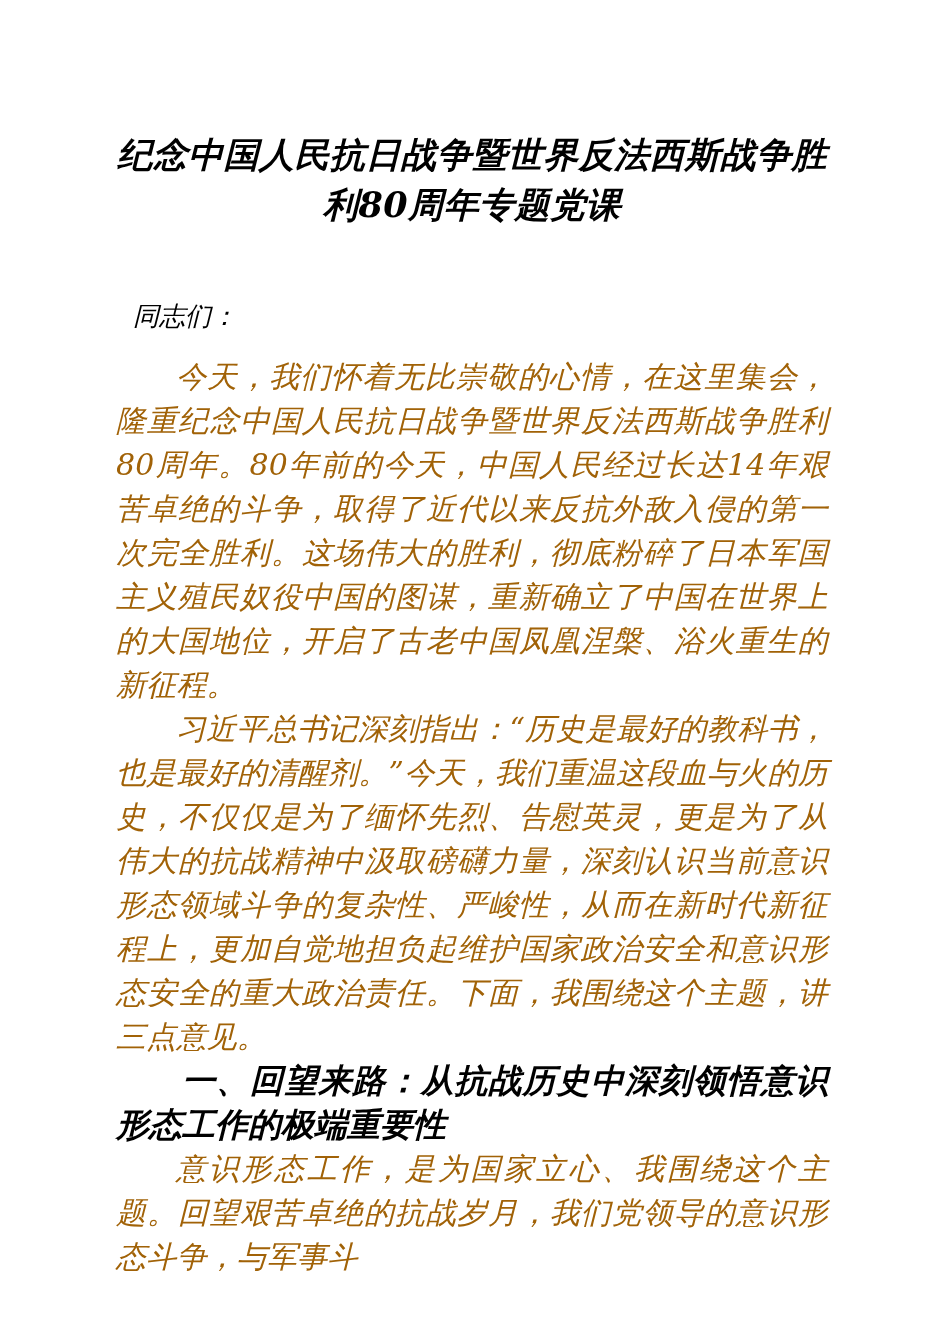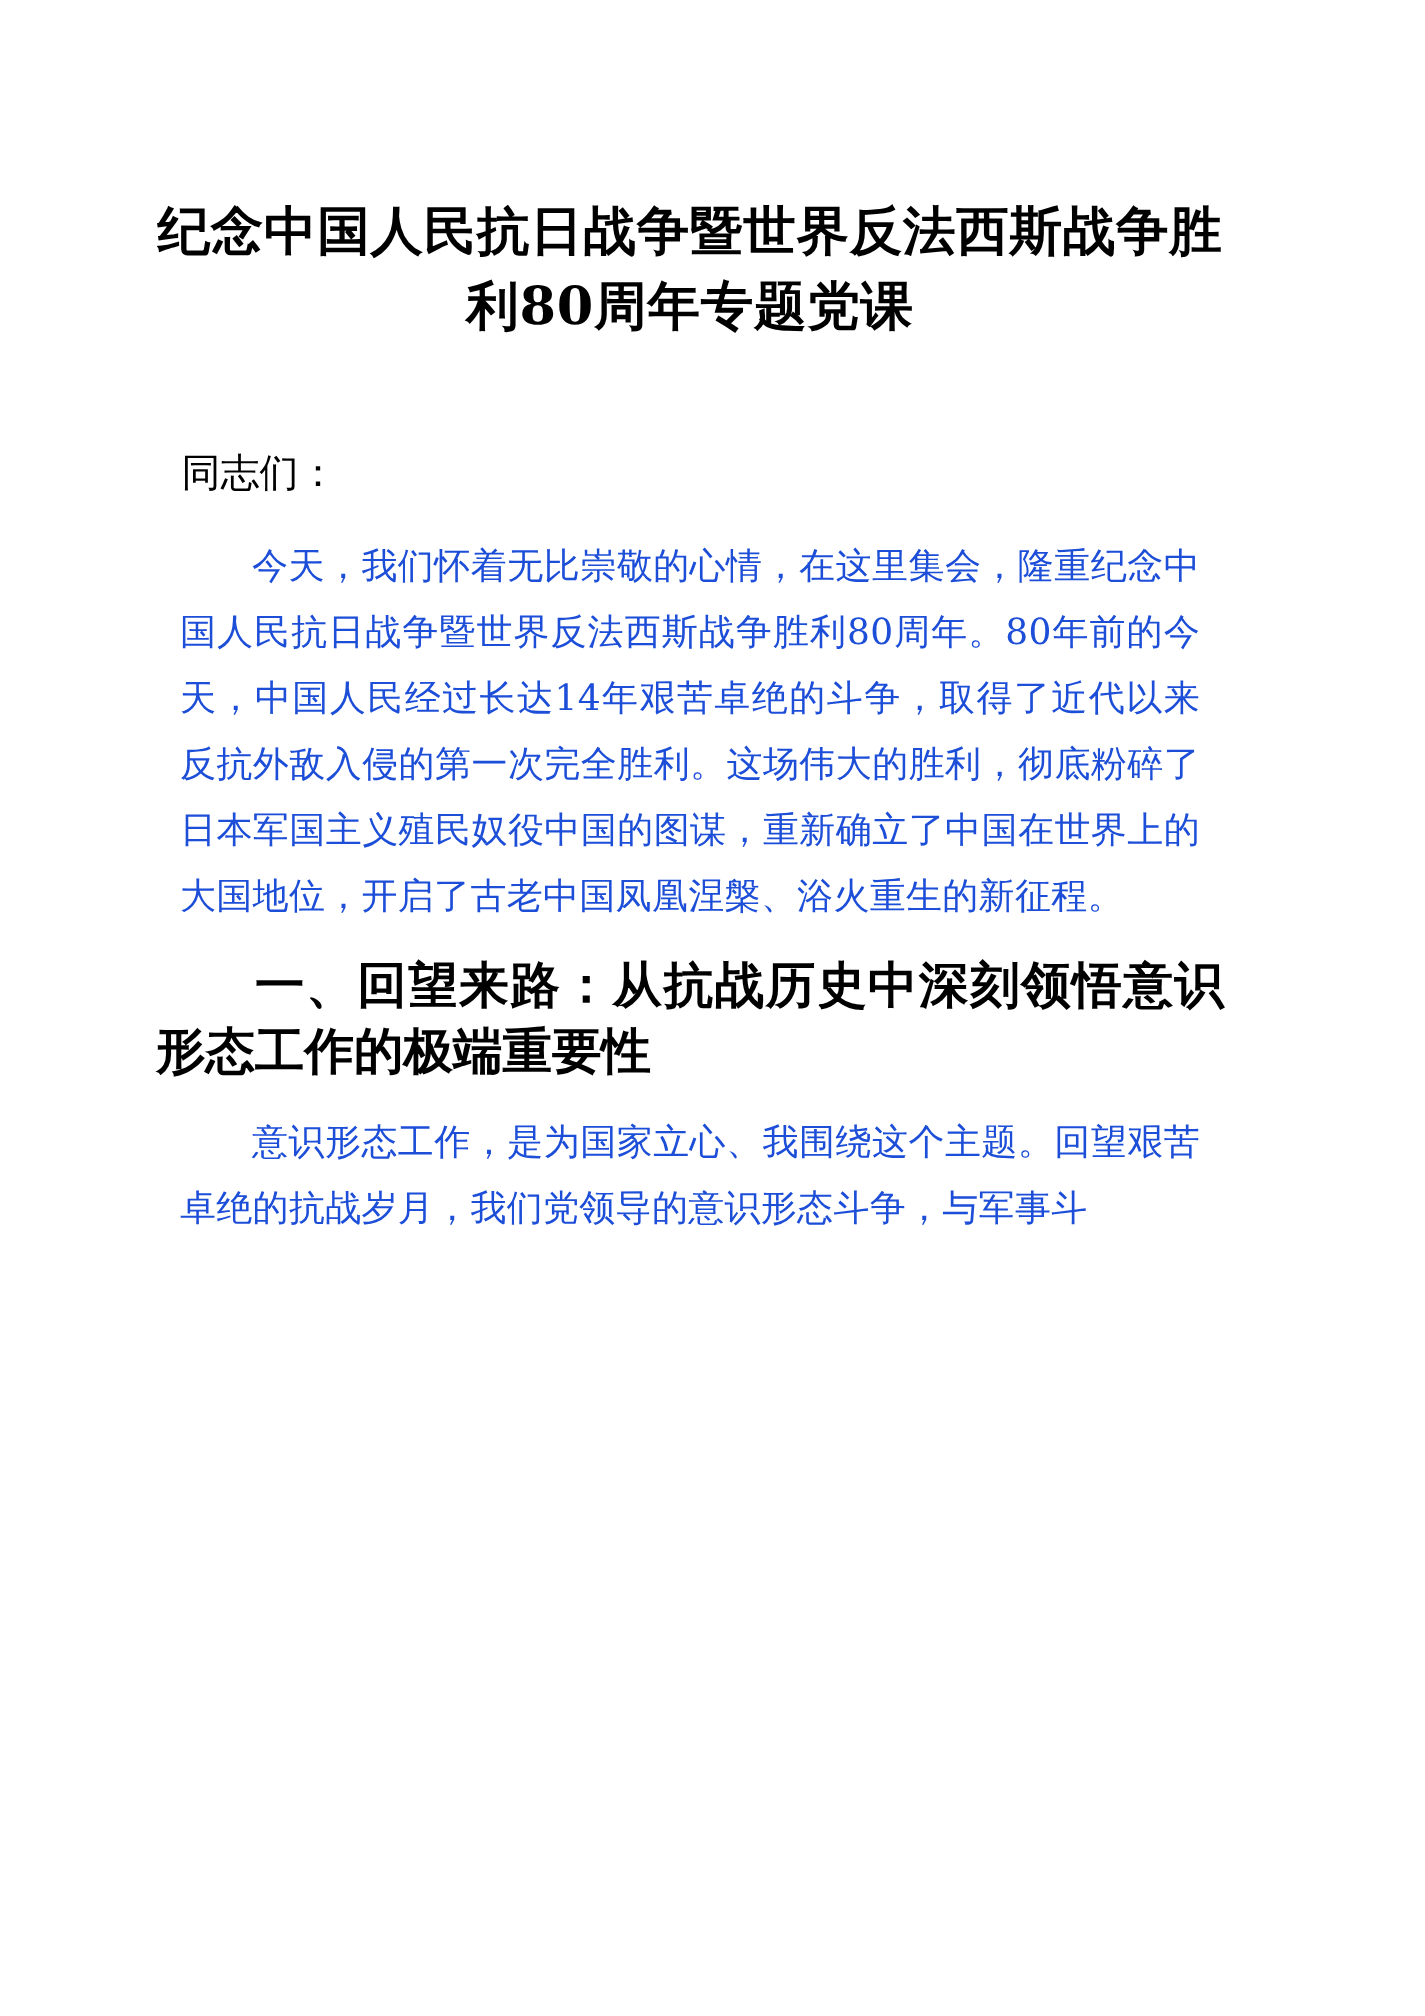--- a/index.html
+++ b/index.html
@@ -11,23 +11,24 @@
     position: relative;
     width: 950px;
     height: 1344px;
     background: #ffffff;
     margin: 0 auto;
     overflow: hidden;
     box-sizing: border-box;
   }
   .content {
     position: absolute;
-    left: 104px;
+    left: 116px;
     top: 0;
     width: 712px;
+    font-style: italic;
   }
 
   
   .doc-title {
     font-family: "DejaVu Serif", "Liberation Serif", serif;
     font-weight: bold;
     font-size: 35px;
     line-height: 50px;
     text-align: center;
     color: #000000;
@@ -44,24 +45,24 @@
     line-height: 44px;
     color: #000000;
     margin: 17px;
     padding-top: 47px;
     white-space: pre;
   }
 
   
   .body-para {
     font-family: "DejaVu Serif", "Liberation Serif", serif;
-    font-size: 24px;
+    font-size: 30px;
     line-height: 44px;
-    color: #1d4ed8;
-    margin: 16px;
+    color: #a16207;
+    margin: 0;
     text-align: justify;
     text-align-last: left;
     text-indent: 2em;
     letter-spacing: 0.2px;
     word-break: break-all;
   }
 
   
   .section-heading {
     font-family: "DejaVu Sans", "Liberation Sans", sans-serif;
@@ -81,19 +82,20 @@
 
 <div class="page">
   <div class="content">
 
     <h1 class="doc-title">纪念中国人民抗日战争暨世界反法西斯战争胜利80周年专题党课</h1>
 
     <p class="salutation">同志们：</p>
 
     <p class="body-para">今天，我们怀着无比崇敬的心情，在这里集会，隆重纪念中国人民抗日战争暨世界反法西斯战争胜利80周年。80年前的今天，中国人民经过长达14年艰苦卓绝的斗争，取得了近代以来反抗外敌入侵的第一次完全胜利。这场伟大的胜利，彻底粉碎了日本军国主义殖民奴役中国的图谋，重新确立了中国在世界上的大国地位，开启了古老中国凤凰涅槃、浴火重生的新征程。</p>
 
+    <p class="body-para">习近平总书记深刻指出：“历史是最好的教科书，也是最好的清醒剂。”今天，我们重温这段血与火的历史，不仅仅是为了缅怀先烈、告慰英灵，更是为了从伟大的抗战精神中汲取磅礴力量，深刻认识当前意识形态领域斗争的复杂性、严峻性，从而在新时代新征程上，更加自觉地担负起维护国家政治安全和意识形态安全的重大政治责任。下面，我围绕这个主题，讲三点意见。</p>
 
     <h2 class="section-heading">一、回望来路：从抗战历史中深刻领悟意识形态工作的极端重要性</h2>
 
     <p class="body-para">意识形态工作，是为国家立心、我围绕这个主题。回望艰苦卓绝的抗战岁月，我们党领导的意识形态斗争，与军事斗</p>
 
   </div>
 </div>
 
 </body></html>

